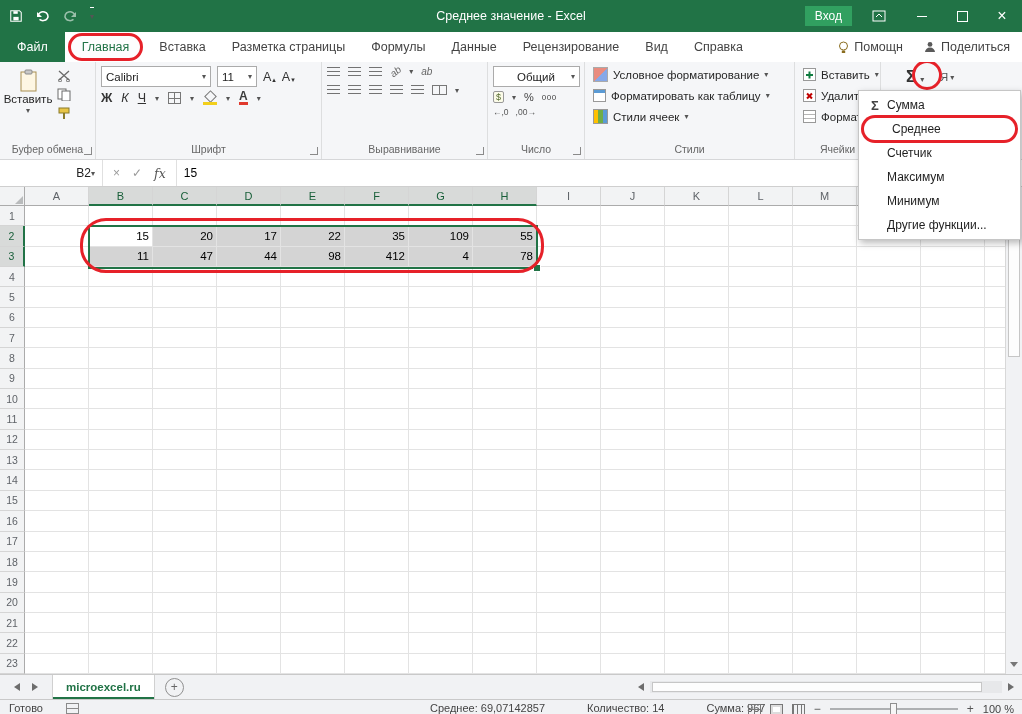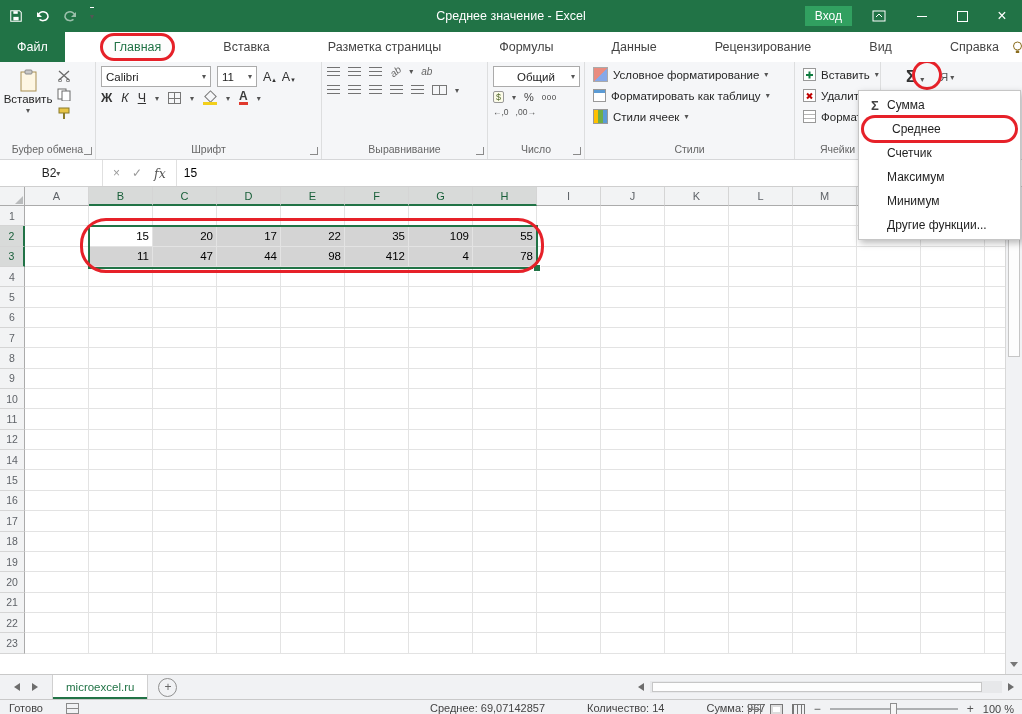--- a/index.html
+++ b/index.html
@@ -66,21 +66,21 @@
   .ic-del::before{transform:rotate(45deg);} .ic-del::after{transform:rotate(-45deg);}
   .ic-fmt{background:linear-gradient(#b5b5b5,#b5b5b5) 0 3px/100% 1px no-repeat,linear-gradient(#b5b5b5,#b5b5b5) 0 7px/100% 1px no-repeat,#fff;}
   .sigma-btn{display:flex;align-items:center;gap:4px;padding:2px 2px 0 20px;}
   .sigma{font-size:17px;font-weight:bold;color:#333;line-height:18px;}
   .relbox{position:relative;display:inline-block;}
   .ring-oval{position:absolute;left:-8px;top:-8px;width:24px;height:24px;border:3px solid var(--red,#e62129);border-radius:50%;z-index:30;}
   .sortic{font-size:11px;color:#555;display:flex;align-items:center;gap:2px;margin-left:12px;}
 
   
   .fbar{height:26px;background:#fff;border-bottom:1px solid #cfcfcf;display:flex;align-items:stretch;}
-  .namebox{width:88px;border-right:1px solid #e0e0e0;display:flex;align-items:center;justify-content:center;padding:0 7px;font-size:12px;color:#222;}
+  .namebox{width:88px;border-right:1px solid #e0e0e0;display:flex;align-items:center;justify-content:flex-end;padding:0 7px;font-size:12px;color:#222;}
   .fb-btns{display:flex;align-items:center;gap:12px;padding:0 10px;color:#9a9a9a;border-right:1px solid #e0e0e0;font-size:12px;}
   .fb-fx{color:#555;font-style:italic;font-family:"DejaVu Serif",serif;font-size:12.5px;}
   .fb-input{flex:1;display:flex;align-items:center;padding-left:7px;font-size:12px;color:#000;}
   .fb-exp{width:18px;display:flex;align-items:center;justify-content:center;color:#888;font-size:9px;}
 
   
   .gridwrap{position:relative;height:487px;background:#fff;overflow:hidden;}
   .colhead{display:flex;height:19px;}
   .corner{width:25px;flex:none;background:#f2f3f4;border-right:1px solid #ababab;border-bottom:1px solid #ababab;position:relative;box-sizing:border-box;}
   .corner::after{content:'';position:absolute;right:1px;bottom:1px;border-left:8px solid transparent;border-bottom:8px solid #b9bbbc;}
@@ -104,21 +104,21 @@
   .menu{position:absolute;left:858px;top:90px;width:161px;background:#fff;border:1px solid #c6c6c6;box-shadow:2px 3px 7px rgba(0,0,0,.28);z-index:50;padding:2px 0;}
   .mi{height:24px;display:flex;align-items:center;font-size:12px;color:#1e1e1e;padding:0 8px 0 4px;box-sizing:border-box;}
   .mi .mic{width:24px;flex:none;text-align:center;font-weight:bold;font-size:13px;color:#444;}
   .mi.ring{box-shadow:0 0 0 3px var(--red,#e62129);border-radius:13px;margin:1px 5px;height:22px;}
 
   
   .sheetbar{height:24px;background:#f1f2f4;border-top:1px solid #c9c9c9;display:flex;align-items:center;}
   .snav{display:flex;align-items:center;gap:12px;padding:0 14px;}
   .tri-l{border-top:4px solid transparent;border-bottom:4px solid transparent;border-right:6px solid #6d6d6d;}
   .tri-r{border-top:4px solid transparent;border-bottom:4px solid transparent;border-left:6px solid #6d6d6d;}
-  .sheettab{height:100%;background:#fff;color:var(--brand,#217346);font-weight:normal;font-size:11.5px;display:flex;align-items:center;padding:0 13px;border-left:1px solid #d0d0d0;border-right:1px solid #d0d0d0;box-shadow:inset 0 -2px var(--brand,#217346);}
+  .sheettab{height:100%;background:#fff;color:var(--brand,#217346);font-weight:bold;font-size:11.5px;display:flex;align-items:center;padding:0 13px;border-left:1px solid #d0d0d0;border-right:1px solid #d0d0d0;box-shadow:inset 0 -2px var(--brand,#217346);}
   .addsheet{width:17px;height:17px;margin-left:10px;border-radius:50%;border:1px solid #909090;color:#666;display:flex;align-items:center;justify-content:center;font-size:12px;line-height:1;}
   .hscroll{margin-left:auto;width:392px;height:100%;display:flex;align-items:center;gap:6px;padding:0 8px;box-sizing:border-box;}
   .htrack{flex:1;height:12px;background:#e7e8ea;position:relative;}
   .hthumb{position:absolute;left:2px;top:1px;width:330px;height:10px;background:#fdfdfd;border:1px solid #c6c6c6;box-sizing:border-box;}
 
   
   .statusbar{height:18px;background:#f1f2f4;border-top:1px solid #c9c9c9;position:relative;font-size:11px;color:#444;}
   .st-ready{position:absolute;left:9px;top:2px;}
   .macroic{position:absolute;left:66px;top:3px;width:13px;height:11px;border:1px solid #8a8a8a;box-sizing:border-box;background:linear-gradient(#8a8a8a,#8a8a8a) 0 4px/100% 1px no-repeat;}
   .st-stats{position:absolute;left:430px;top:2px;display:flex;gap:42px;}
@@ -172,21 +172,21 @@
           <span class="minbar"></span>
         </span>
       <span class="winbtn">
           <span class="maxbox"></span>
         </span>
       <span class="winbtn" style="font-size:16px;">×</span>
     </div>
   </div>
 
   <div class="tabrow">
-    <div id="tabs" style="display:flex;align-items:center;height:100%;gap:32px;">
+    <div id="tabs" style="display:flex;align-items:center;height:100%;">
         <div class="tab file">Файл</div>
         <div class="tab active">Главная</div>
         <div class="tab">Вставка</div>
         <div class="tab">Разметка страницы</div>
         <div class="tab">Формулы</div>
         <div class="tab">Данные</div>
         <div class="tab">Рецензирование</div>
         <div class="tab">Вид</div>
         <div class="tab">Справка</div>
       </div>
@@ -642,20 +642,39 @@
           <div class="cell"></div>
           <div class="cell"></div>
           <div class="cell"></div>
           <div class="cell"></div>
           <div class="cell"></div>
           <div class="cell"></div>
           <div class="cell"></div>
           <div class="cell"></div>
         </div>
         <div class="g-row">
+          <div class="rh">13</div>
+          <div class="cell"></div>
+          <div class="cell"></div>
+          <div class="cell"></div>
+          <div class="cell"></div>
+          <div class="cell"></div>
+          <div class="cell"></div>
+          <div class="cell"></div>
+          <div class="cell"></div>
+          <div class="cell"></div>
+          <div class="cell"></div>
+          <div class="cell"></div>
+          <div class="cell"></div>
+          <div class="cell"></div>
+          <div class="cell"></div>
+          <div class="cell"></div>
+          <div class="cell"></div>
+        </div>
+        <div class="g-row">
           <div class="rh">14</div>
           <div class="cell"></div>
           <div class="cell"></div>
           <div class="cell"></div>
           <div class="cell"></div>
           <div class="cell"></div>
           <div class="cell"></div>
           <div class="cell"></div>
           <div class="cell"></div>
           <div class="cell"></div>

